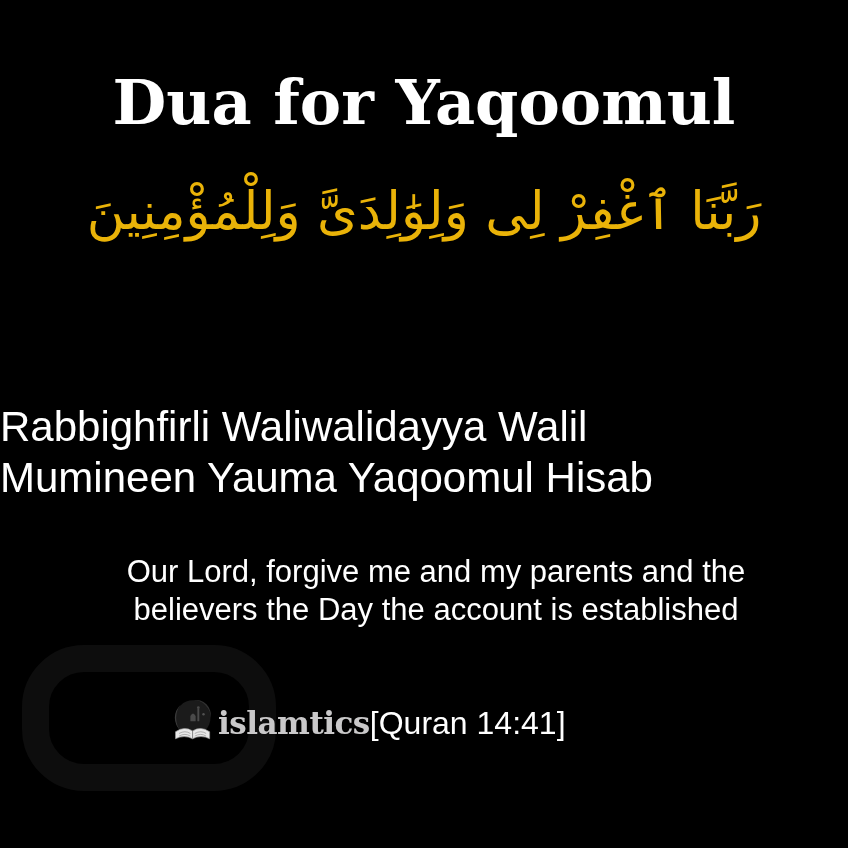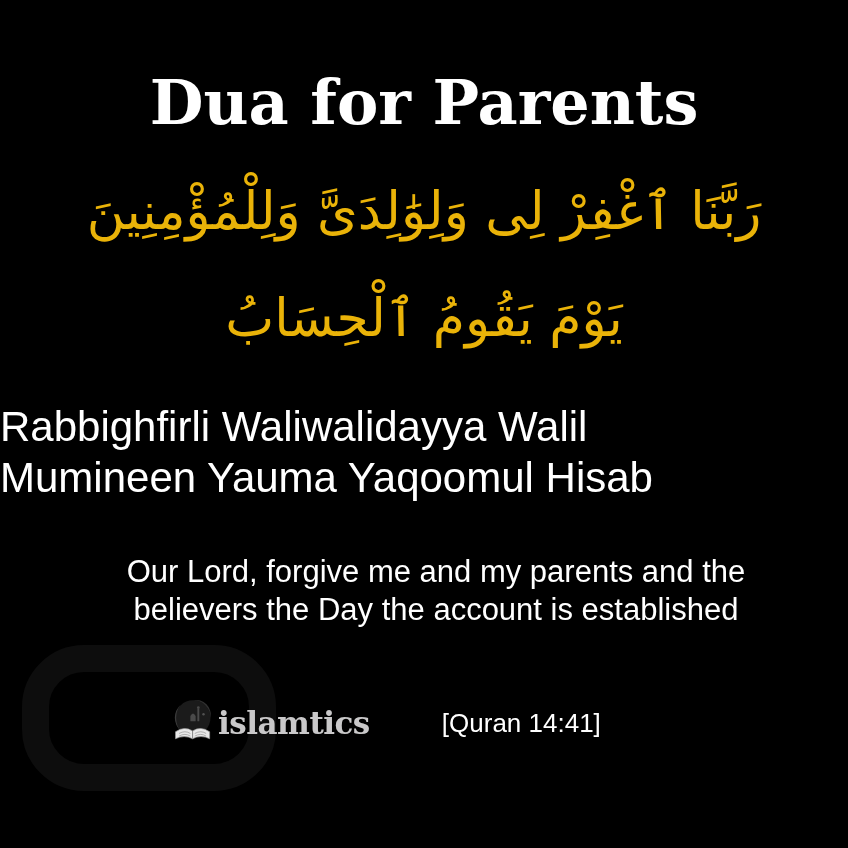--- a/index.html
+++ b/index.html
@@ -96,36 +96,34 @@
   }
   .brand-name {
     color: #c9c8c9;
     font-family: "DejaVu Serif", "Liberation Serif", serif;
     font-weight: 700;
     font-size: 31px;
     letter-spacing: -0.5px;
   }
   .quran-ref {
     color: #ffffff;
-    font-size: 26px;
-    margin-left: 72px;
+    font-size: 32px;
   }
 </style>
 </head>
 <body>
 
 <div id="canvas">
 
   <div class="watermark-ring"></div>
 
-  <div class="title">Dua for Parents</div>
+  <div class="title">Dua for Yaqoomul</div>
 
   <div class="arabic-block" dir="rtl" lang="ar">
     <div>رَبَّنَا ٱغْفِرْ لِى وَلِوَٰلِدَىَّ وَلِلْمُؤْمِنِينَ</div>
-    <div>يَوْمَ يَقُومُ ٱلْحِسَابُ</div>
   </div>
 
   <div class="transliteration-block">
     <div>Rabbighfirli Waliwalidayya Walil</div>
     <div>Mumineen Yauma Yaqoomul Hisab</div>
   </div>
 
   <div class="translation-block">
     <div>Our Lord, forgive me and my parents and the</div>
     <div>believers the Day the account is established</div>

